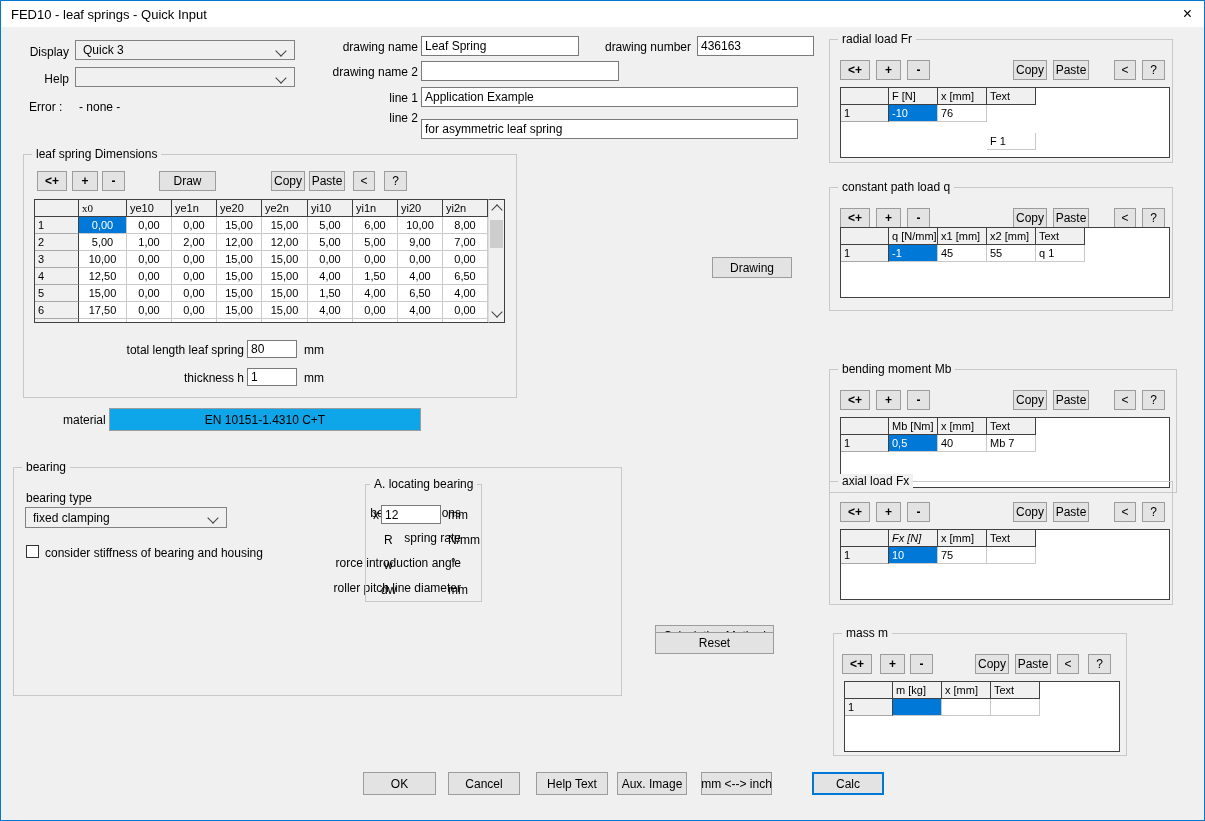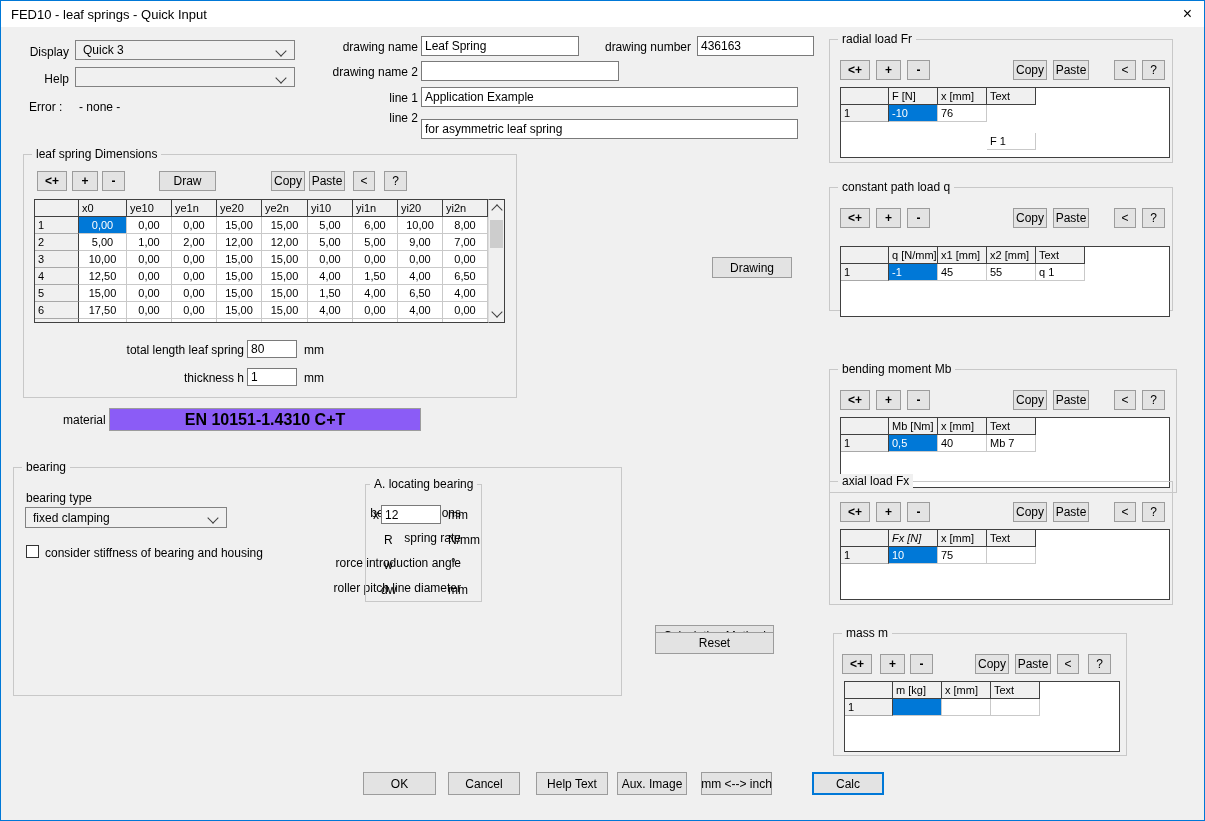--- a/index.html
+++ b/index.html
@@ -30,22 +30,22 @@
   .hcell,.rhcell,.cell{box-sizing:border-box;height:17px;display:flex;align-items:center;font-size:11px;flex:0 0 auto;overflow:hidden;}
   .hcell{background:#f0f0f0;border-right:1px solid #404040;border-bottom:1px solid #404040;padding-left:3px;}
   .rhcell{background:#f0f0f0;border-right:1px solid #404040;border-bottom:1px solid #a8a8a8;padding-left:3px;}
   .cell{border-right:1px solid #c9c9c9;border-bottom:1px solid #c9c9c9;justify-content:center;}
   .cell.left{justify-content:flex-start;padding-left:3px;}
   .sel{background:#0078d7;color:#fff;}
   .sbar{position:absolute;background:#f0f0f0;border:1px solid #404040;border-left:1px solid #dcdcdc;box-sizing:border-box;}
   .sbar .thumb{position:absolute;left:1px;top:20px;width:13px;height:28px;background:#cdcdcd;}
   .sbar .chev{position:absolute;left:4px;}
   .checkbox{position:absolute;width:13px;height:13px;background:#fff;border:1px solid #333;box-sizing:border-box;cursor:pointer;}
-  .matbtn{position:absolute;background:#8b5cf6;border:1px solid #9c9c9c;box-sizing:border-box;
-    display:flex;align-items:center;justify-content:center;font-size:16px;cursor:pointer;font-weight:bold;}
+  .matbtn{position:absolute;background:#0ea5e9;border:1px solid #9c9c9c;box-sizing:border-box;
+    display:flex;align-items:center;justify-content:center;font-size:12px;cursor:pointer;}
 </style>
 </head>
 <body>
 
 <div class="window" id="win">
 
   <div class="titlebar">
     <span class="title">FED10 - leaf springs -  Quick Input</span>
     <span class="close">×</span>
   </div>
@@ -82,21 +82,21 @@
   <div class="btn bold" style="left:101px;top:170px;width:23px;height:20px">-</div>
   <div class="btn" style="left:158px;top:170px;width:57px;height:20px">Draw</div>
   <div class="btn" style="left:270px;top:170px;width:34px;height:20px">Copy</div>
   <div class="btn" style="left:308px;top:170px;width:36px;height:20px">Paste</div>
   <div class="btn" style="left:352px;top:170px;width:22px;height:20px">&lt;</div>
   <div class="btn" style="left:383px;top:170px;width:23px;height:20px">?</div>
 
   <div class="gridbox" id="dim-table" style="left:33px;top:198px;width:455px;height:124px">
       <div class="trow">
         <div class="hcell" style="width: 44px;"></div>
-        <div class="hcell" style="width: 48px;">x0</div>
+        <div class="hcell" style="width: 48px; font-family: Liberation Serif, serif;">x0</div>
         <div class="hcell" style="width: 45px;">ye10</div>
         <div class="hcell" style="width: 45px;">ye1n</div>
         <div class="hcell" style="width: 45px;">ye20</div>
         <div class="hcell" style="width: 46px;">ye2n</div>
         <div class="hcell" style="width: 45px;">yi10</div>
         <div class="hcell" style="width: 45px;">yi1n</div>
         <div class="hcell" style="width: 45px;">yi20</div>
         <div class="hcell" style="width: 45px;">yi2n</div>
       </div>
       <div class="trow">
@@ -266,21 +266,21 @@
     </div>
     <div class="group" style="left: 828px; top: 186px; width: 344px; height: 124px;">
       <span class="gtitle">constant path load q</span>
       <div class="btn bold" style="left: 10px; top: 20px; width: 30px; height: 20px;">&lt;+</div>
       <div class="btn bold" style="left: 46px; top: 20px; width: 25px; height: 20px;">+</div>
       <div class="btn bold" style="left: 77px; top: 20px; width: 23px; height: 20px;">-</div>
       <div class="btn" style="left: 183px; top: 20px; width: 34px; height: 20px;">Copy</div>
       <div class="btn" style="left: 223px; top: 20px; width: 36px; height: 20px;">Paste</div>
       <div class="btn" style="left: 284px; top: 20px; width: 22px; height: 20px;">&lt;</div>
       <div class="btn" style="left: 312px; top: 20px; width: 23px; height: 20px;">?</div>
-      <div class="gridbox" style="left: 10px; top: 58px; width: 330px; height: 71px;">
+      <div class="gridbox" style="left: 10px; top: 39px; width: 330px; height: 71px;">
         <div class="trow">
           <div class="hcell" style="width: 48px;"></div>
           <div class="hcell" style="width: 49px;">q [N/mm]</div>
           <div class="hcell" style="width: 49px;">x1 [mm]</div>
           <div class="hcell" style="width: 49px;">x2 [mm]</div>
           <div class="hcell" style="width: 49px;">Text</div>
         </div>
         <div class="trow">
           <div class="rhcell" style="width: 48px;">1</div>
           <div class="cell left sel" style="width: 49px;">-1</div>

